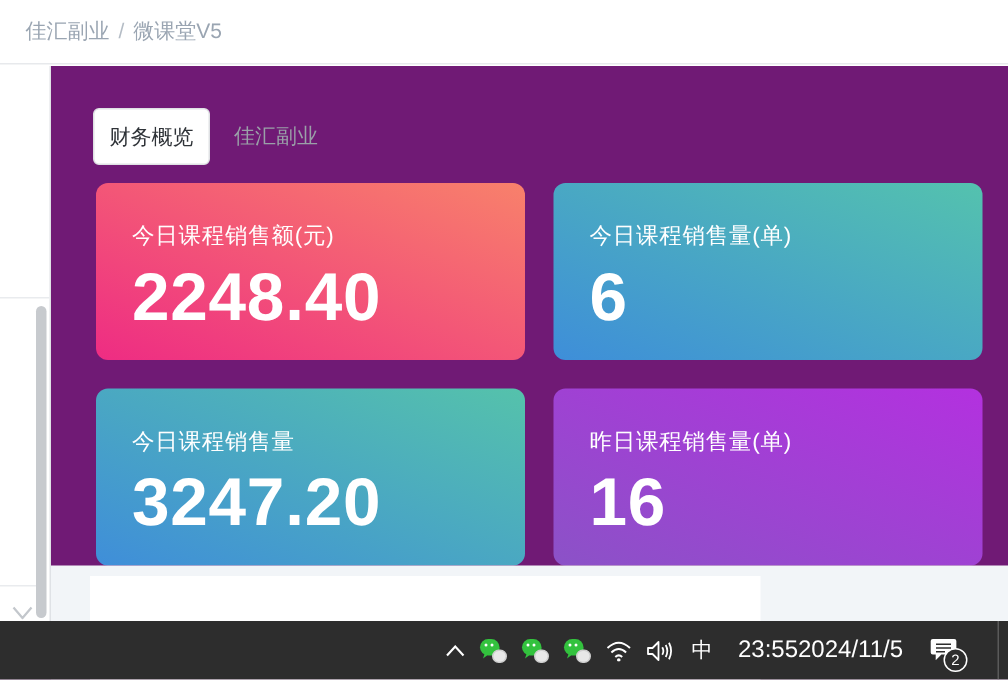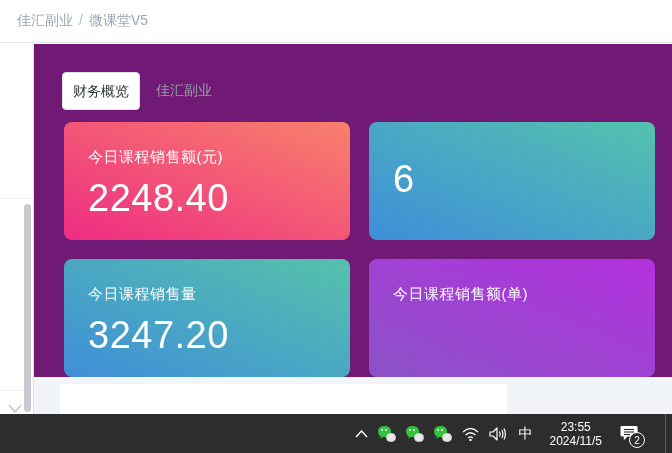--- a/index.html
+++ b/index.html
@@ -49,21 +49,21 @@
   .tab.plain { margin-left:3px; }
 
   .cards {
     margin:12px 17px 4px 30px;
     display:grid; grid-template-columns:1fr 1fr; gap:19px;
   }
   .stat-card {
     height:118px; border-radius:8px; color:#fff; padding:26px 24px 0 24px; overflow:hidden;
   }
   .stat-label { font-size:15px; letter-spacing:.5px; }
-  .stat-value { font-size:38px; line-height:44px; margin-top:9px; font-weight:400; letter-spacing:.5px; }
+  .stat-value { font-size:45px; line-height:44px; margin-top:9px; font-weight:700; letter-spacing:.5px; }
 
   
   .bottom-strip {
     position:absolute; left:34px; right:0; bottom:0; top:377px; background:#f2f5f8;
   }
   .product-panel {
     position:absolute; left:26px; top:7px; width:447px; bottom:-10px; background:#fff;
     display:flex; align-items:center; padding:4px 0 0 6px;
   }
   .accent-bar { width:3px; height:16px; border-radius:1px; margin-right:9px; }
@@ -74,22 +74,22 @@
 
   
   .taskbar {
     position:absolute; left:0; right:0; bottom:0; height:39px; background:#2d2d2d;
     display:flex; align-items:center; justify-content:flex-end; color:#fff;
   }
   .tray { display:flex; align-items:center; height:100%; }
   .tray-item { display:flex; align-items:center; justify-content:center; height:100%; padding:0 5px; }
   .ime { font-size:14px; padding:0 7px; }
   .clock {
-    display:flex; flex-direction:column; align-items:center; justify-content:center;
-    font-size:12px; line-height:14px; padding:0 10px; text-align:center;
+    display:flex; flex-direction:row; align-items:center; justify-content:center;
+    font-size:16px; line-height:14px; padding:0 10px; text-align:center;
   }
   .notif { position:relative; padding:0 12px 0 8px; margin-right:14px; }
   .notif-badge {
     position:absolute; right:6px; bottom:5px; width:16px; height:16px; border-radius:50%;
     background:#2d2d2d; border:1.5px solid #fff; color:#fff; font-size:10px;
     display:flex; align-items:center; justify-content:center;
   }
   .edge-sep { width:1px; height:100%; background:#5a5a5a; margin-left:0; }
   .desktop-btn { width:6px; height:100%; }
 
@@ -127,28 +127,30 @@
       <div class="tab active">财务概览</div>
       <div class="tab plain">佳汇副业</div>
     </div>
 
     <div class="cards">
       <div class="stat-card" style="background: linear-gradient(to right top, rgb(238, 44, 131), rgb(248, 129, 107));">
         <div class="stat-label">今日课程销售额(元)</div>
         <div class="stat-value">2248.40</div>
       </div>
       <div class="stat-card" style="background: linear-gradient(to right top, rgb(62, 142, 217), rgb(84, 194, 174));">
+        <div class="stat-label">今日课程销售量(单)</div>
         <div class="stat-value">6</div>
       </div>
       <div class="stat-card" style="background: linear-gradient(to right top, rgb(63, 142, 217), rgb(85, 194, 171));">
         <div class="stat-label">今日课程销售量</div>
         <div class="stat-value">3247.20</div>
       </div>
       <div class="stat-card" style="background: linear-gradient(to right top, rgb(139, 82, 199), rgb(179, 49, 223));">
-        <div class="stat-label">今日课程销售额(单)</div>
+        <div class="stat-label">昨日课程销售量(单)</div>
+        <div class="stat-value">16</div>
       </div>
     </div>
   </div>
 
   <div class="bottom-strip">
     <div class="product-panel">
       <div class="accent-bar" id="accent-bar" style="background: rgb(45, 140, 240);"></div>
       <div class="product-label">产品状态:</div>
       <div class="status-badge" id="status-badge" style="background: rgb(65, 182, 43);">已授权</div>
     </div>

